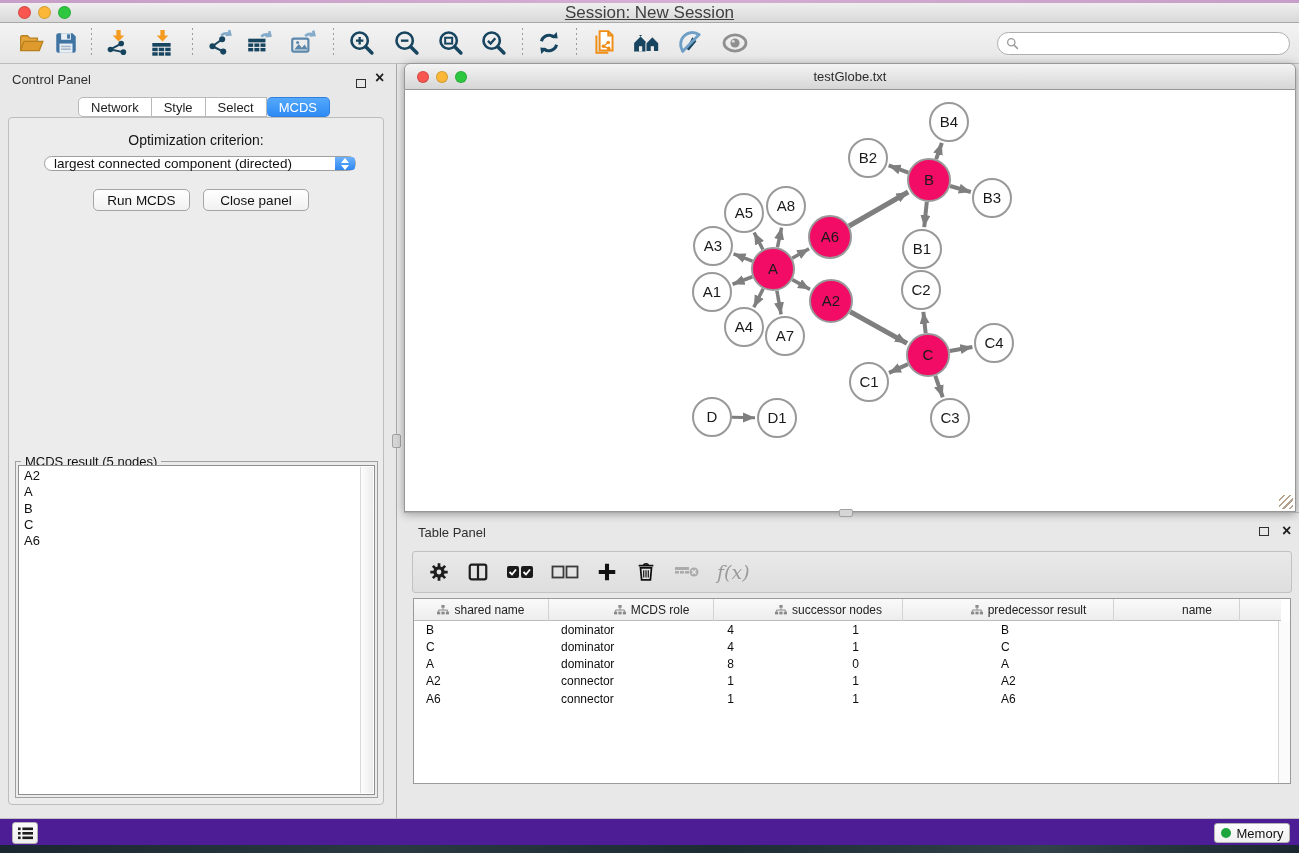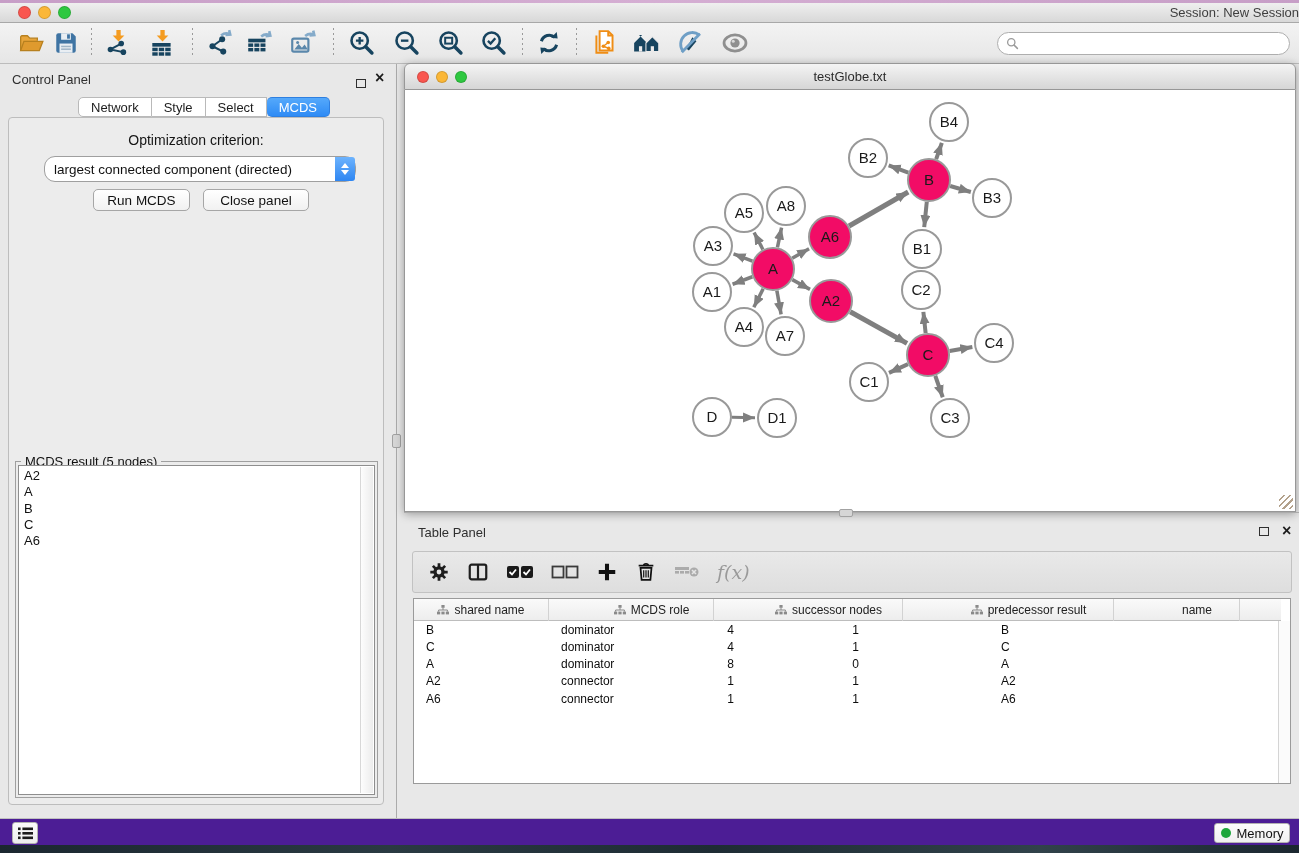--- a/index.html
+++ b/index.html
@@ -5,21 +5,21 @@
   * { margin:0; padding:0; box-sizing:border-box; }
   html,body { width:1299px; height:853px; }
   body { font-family:"Liberation Sans", sans-serif; background:#e8e8e8; position:relative; overflow:hidden; }
   .abs { position:absolute; }
 
   
   #wall-top { left:0; top:0; width:1299px; height:3px; background:linear-gradient(90deg,#c79ec7,#d5aed3,#c79ec7); }
   #titlebar { left:0; top:3px; width:1299px; height:20px;
     background:linear-gradient(#efefef,#d8d8d8); border-bottom:1px solid #a8a8a8;
     display:flex; align-items:center; }
-  #titlebar .title { position:absolute; left:0; right:0; text-align:right; font-size:13px; color:#3f3f3f; }
+  #titlebar .title { position:absolute; left:0; right:0; text-align:center; font-size:17px; color:#3f3f3f;text-decoration:underline; }
   .lights { display:flex; gap:7px; margin-left:18px; z-index:2; }
   .light { width:13px; height:13px; border-radius:50%; border:1px solid rgba(0,0,0,.15); }
   .light.red { background:#f9564f; } .light.yel { background:#fbb737; } .light.grn { background:#2ec840; }
 
   
   #toolbar { left:0; top:23px; width:1299px; height:41px;
     background:linear-gradient(#f3f3f3,#e6e6e6); border-bottom:1px solid #bcbcbc; }
   .tbtn { position:absolute; top:3px; width:38px; height:34px; display:flex; align-items:center; justify-content:center; border-radius:4px; }
   .tsep { position:absolute; top:5px; width:1px; height:30px;
     background-image:linear-gradient(#9a9a9a 40%, transparent 40%); background-size:1px 5px; }
@@ -34,21 +34,21 @@
   .close-x { font-weight:bold; font-size:16px; color:#1c1c1c; line-height:10px; }
   #cp-tabs { position:absolute; left:78px; top:33px; height:20px; display:flex; }
   .cp-tab, .tp-tab { height:20px; display:flex; align-items:center; justify-content:center;
     font-size:13px; color:#1d1d1d; background:#fff; border:1px solid #b9b9b9; border-left:none; padding:0 12px; }
   .cp-tab:first-child, .tp-tab:first-child { border-left:1px solid #b9b9b9; border-radius:5px 0 0 5px; }
   .cp-tab:last-child, .tp-tab:last-child { border-radius:0 5px 5px 0; }
   .cp-tab.active, .tp-tab.active { background:linear-gradient(#55a9fb,#2e8bf5); color:#fff; border-color:#2e7fe0; border-radius:5px; }
   #cp-content { position:absolute; left:8px; top:53px; width:376px; height:688px;
     background:#ececec; border:1px solid #bdbdbd; border-radius:4px; }
   #opt-label { position:absolute; left:0; right:0; top:14px; text-align:center; font-size:14px; color:#151515; }
-  #criterion { position:absolute; left:35px; top:38px; width:312px; height:26px; background:#fff;
+  #criterion { position:absolute; left:35px; top:38px; width:312px; height:15px; background:#fff;
     border:1px solid #9f9f9f; border-radius:11px; display:flex; align-items:center; }
   #criterion .val { flex:1; font-size:13.5px; color:#111; padding-left:9px; white-space:nowrap; }
   #criterion .stepper { width:20px; height:100%; border-radius:0 3px 3px 0;
     background:linear-gradient(#6db3fd,#2e86f2); display:flex; flex-direction:column; align-items:center; justify-content:center; gap:2px; }
   .chev-up { width:0; height:0; border-left:4px solid transparent; border-right:4px solid transparent; border-bottom:5px solid #fff; }
   .chev-dn { width:0; height:0; border-left:4px solid transparent; border-right:4px solid transparent; border-top:5px solid #fff; }
   .btn { position:absolute; height:22px; background:linear-gradient(#ffffff,#f1f1f1);
     border:1px solid #a6a6a6; border-radius:5px; font-size:13.5px; color:#111;
     display:flex; align-items:center; justify-content:center; }
   #run-btn { left:84px; top:71px; width:97px; }

